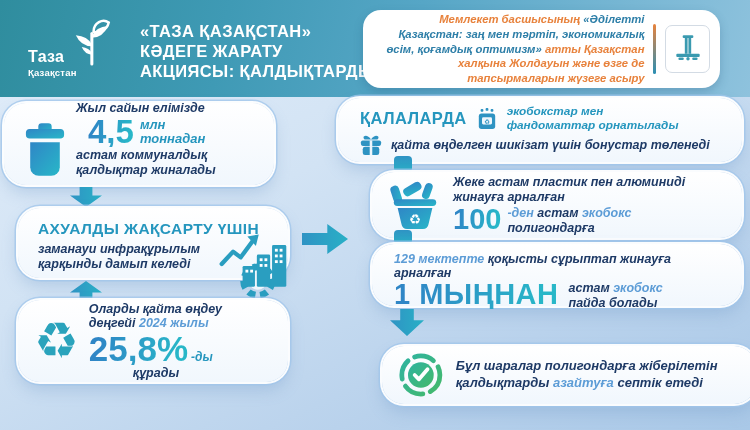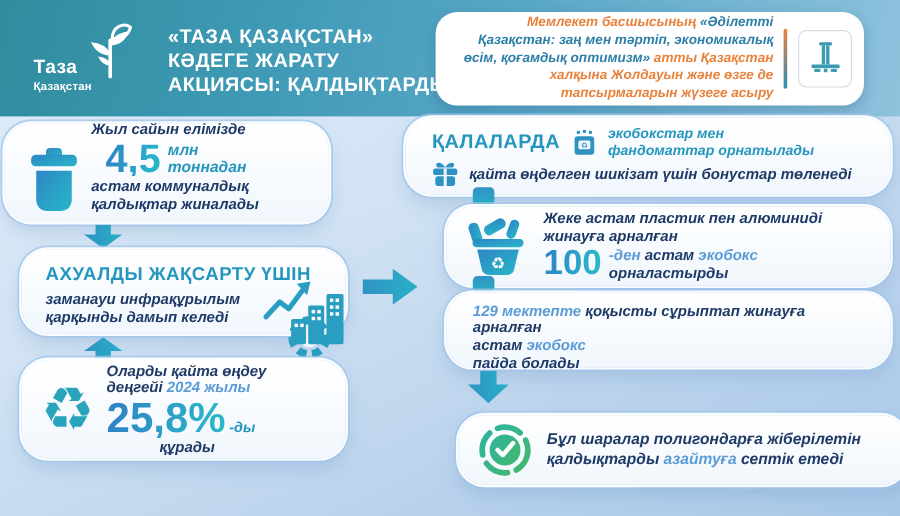--- a/index.html
+++ b/index.html
@@ -268,33 +268,34 @@
       <rect x="6" y="22" width="44" height="7" rx="3.5" fill="url(#bg2)"></rect>
       <path d="M10 31 h36 l-4 17 a6 6 0 0 1 -6 5 h-16 a6 6 0 0 1 -6 -5 z" fill="url(#bg2)"></path>
       <text x="28" y="48" font-size="14" fill="#fff" text-anchor="middle">♻</text>
     </svg>
     <div class="r2-col">
       <div class="navy r2-intro">Жеке астам пластик пен алюминиді жинауға арналған</div>
       <div class="r2-numrow">
         <span class="grad-num r2-num">100</span>
         <span class="r2-bits">
           <span class="blue-b">-ден</span><span class="navy"> астам </span><span class="blue-b">экобокс</span>
-          <div class="navy">орналастырды</div>
+          <div class="navy">полигондарға</div>
         </span>
       </div>
     </div>
   </div>
 
   <div class="tab tab2"></div>
 
   <div class="card card-r3">
     <div class="r3-line1">
       <span class="blue-b">129 мектепте</span><span class="navy"> қоқысты сұрыптап жинауға арналған</span>
     </div>
     <div class="r3-row">
+      <span class="grad-num r3-num">1 МЫҢНАН</span>
       <span class="r3-bits">
         <span class="navy">астам </span><span class="blue-b">экобокс</span>
         <div class="navy">пайда болады</div>
       </span>
     </div>
   </div>
 
   <div class="blockarrow arr-down a-r3"></div>
 
   <div class="card card-r4">

